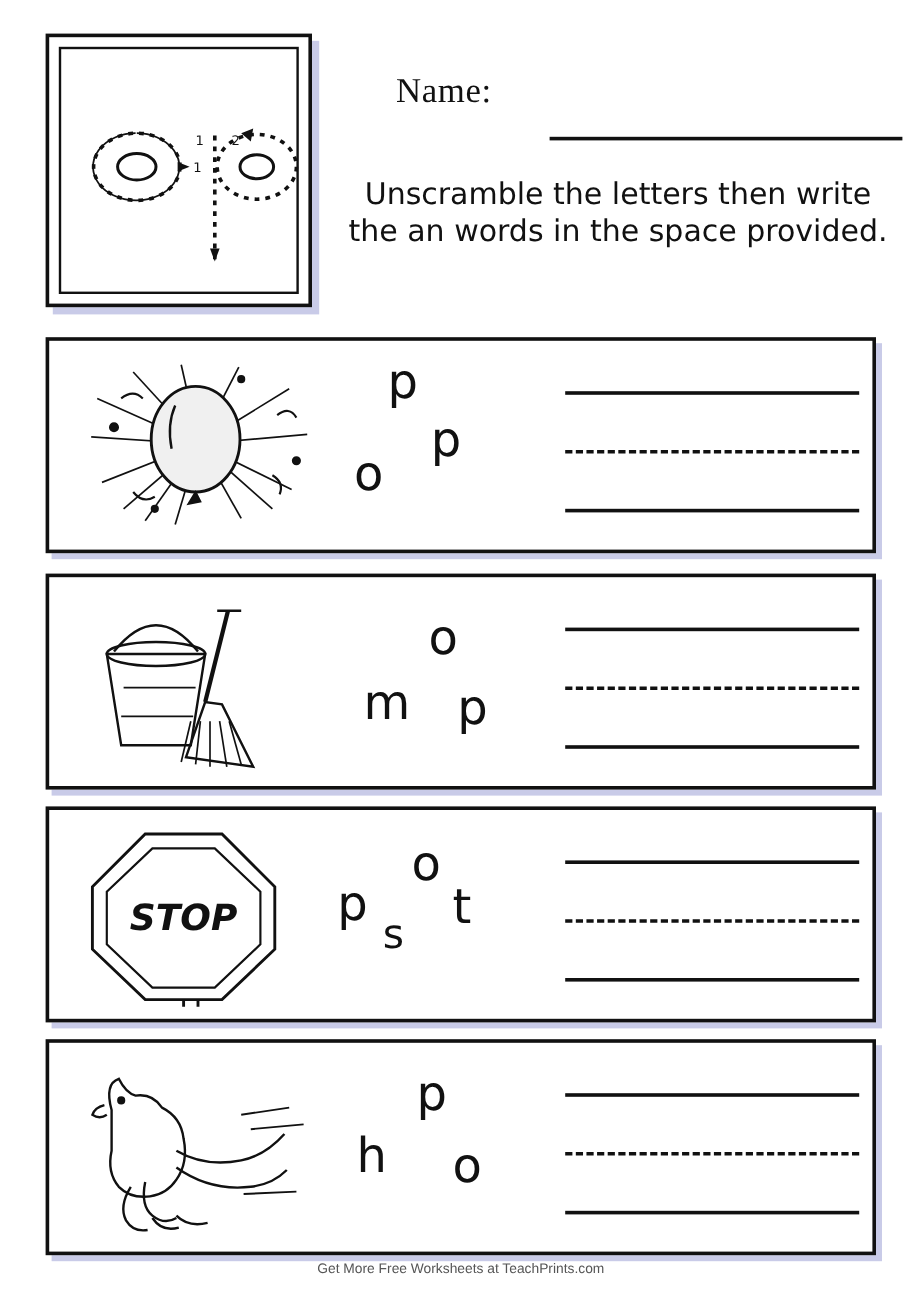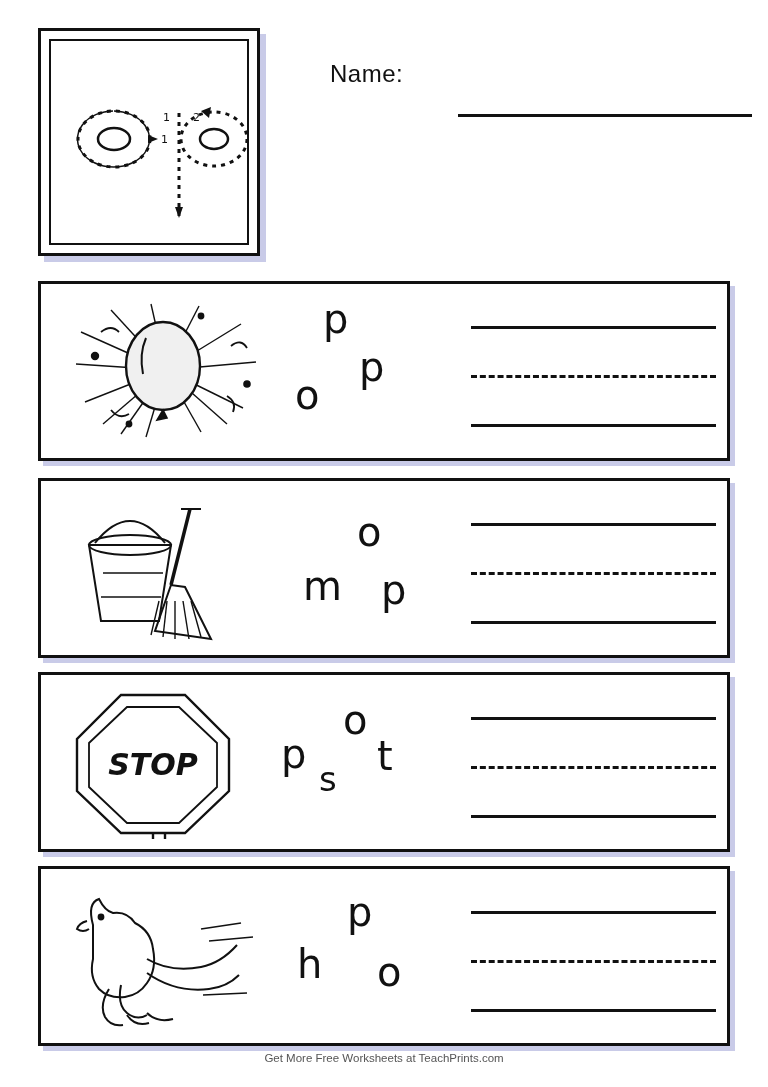--- a/index.html
+++ b/index.html
@@ -32,22 +32,22 @@
     border:2px solid #111;
     box-sizing:border-box;
   }
   .trace-svg{position:absolute;left:0;top:0;}
 
   .name-row{
     position:absolute;left:252px;top:32px;width:440px;height:70px;
   }
   .name-label{
     position:absolute;left:40px;top:0;
-    font-size:24px;color:#111;
-    font-family:Liberation Sans, sans-serif;
+    font-size:29px;color:#111;
+    font-family:Liberation Serif, serif;
     letter-spacing:0.5px;
   }
   .name-line{
     position:absolute;left:168px;top:54px;width:294px;height:0;
     border-top:3px solid #111;
   }
 
   .instructions{
     position:absolute;left:252px;top:118px;width:450px;
     text-align:center;
@@ -128,20 +128,21 @@
           <polygon points="150,70 160,66 158,77" fill="#111"></polygon>
         </svg>
       </div>
     </div>
 
     <div class="name-row">
       <div class="name-label">Name:</div>
       <div class="name-line"></div>
     </div>
 
+    <div class="instructions">Unscramble the letters then write the an words in the space provided.</div>
   </div>
 
   <div class="row" id="row0">
     <div class="pic">
       <svg width="230" height="156" viewBox="0 0 230 156">
         <g stroke="#111" fill="none" stroke-width="1.6">
           <g stroke-width="1.4">
             <line x1="115" y1="78" x2="30" y2="40"></line>
               <line x1="115" y1="78" x2="25" y2="72"></line>
             <line x1="115" y1="78" x2="34" y2="110"></line>

